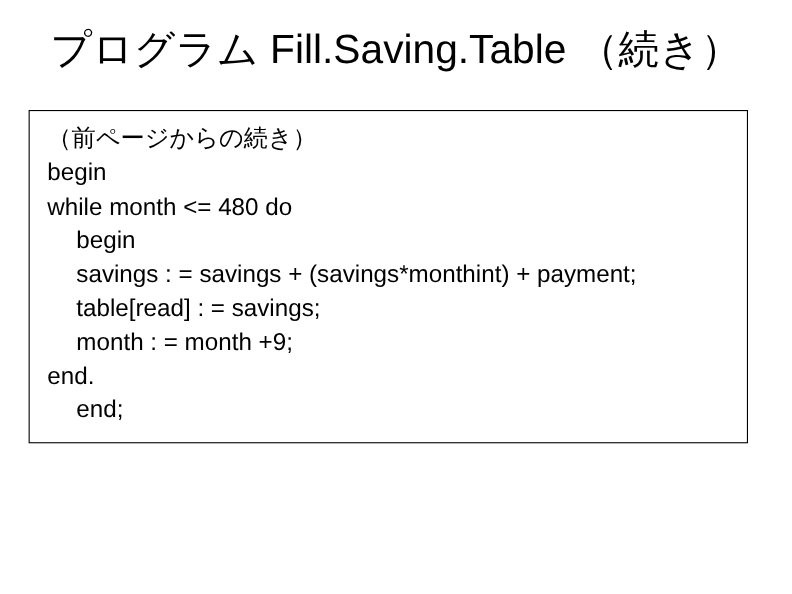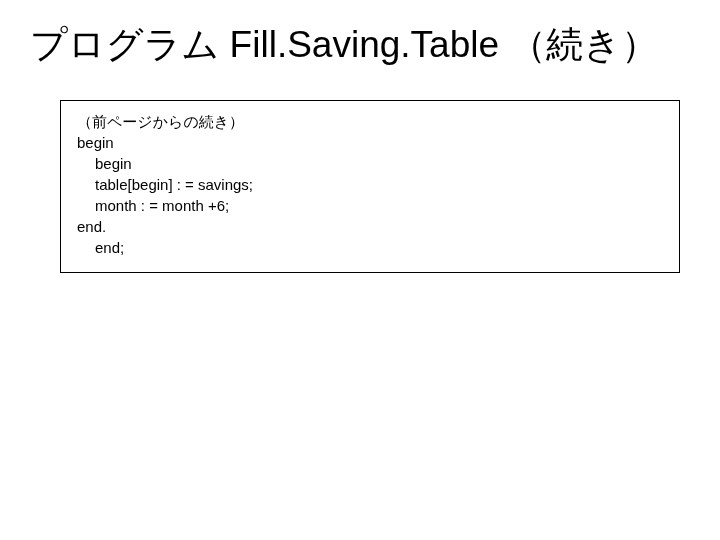--- a/index.html
+++ b/index.html
@@ -15,43 +15,46 @@
     width: 720px;
     height: 540px;
     position: relative;
     box-sizing: border-box;
   }
   .title {
     font-size: 37px;
     padding: 20px 30px 10px 30px;
     font-weight: normal;
     letter-spacing: 0px;
+    text-align: center;
   }
   .code-box {
-    margin: 20px 40px 0 60px;
+    margin: 20px 40px 0 26px;
     border: 1px solid #000;
     padding: 10px 16px 14px 16px;
-    font-size: 15px;
+    font-size: 22px;
     line-height: 1.4;
   }
   .line {
     white-space: pre;
   }
   .indent1 { padding-left: 1.2em; }
 </style>
 </head>
 <body>
 
 <div class="slide">
 
   <div class="title">プログラム Fill.Saving.Table （続き）</div>
 
   <div class="code-box">
     <div class="line">（前ページからの続き）</div>
     <div class="line">begin</div>
+    <div class="line">while month &lt;= 480 do</div>
     <div class="line indent1">begin</div>
-    <div class="line indent1">table[begin] : = savings;</div>
-    <div class="line indent1">month : = month +6;</div>
+    <div class="line indent1">savings : = savings + (savings*monthint) + payment;</div>
+    <div class="line indent1">table[read] : = savings;</div>
+    <div class="line indent1">month : = month +9;</div>
     <div class="line">end.</div>
     <div class="line indent1">end;</div>
   </div>
 
 </div>
 
 </body></html>

